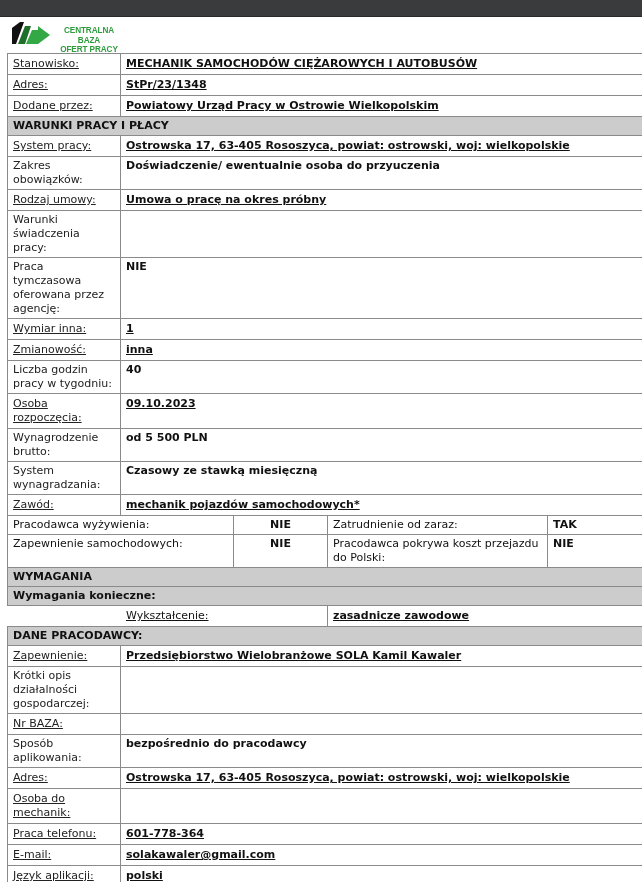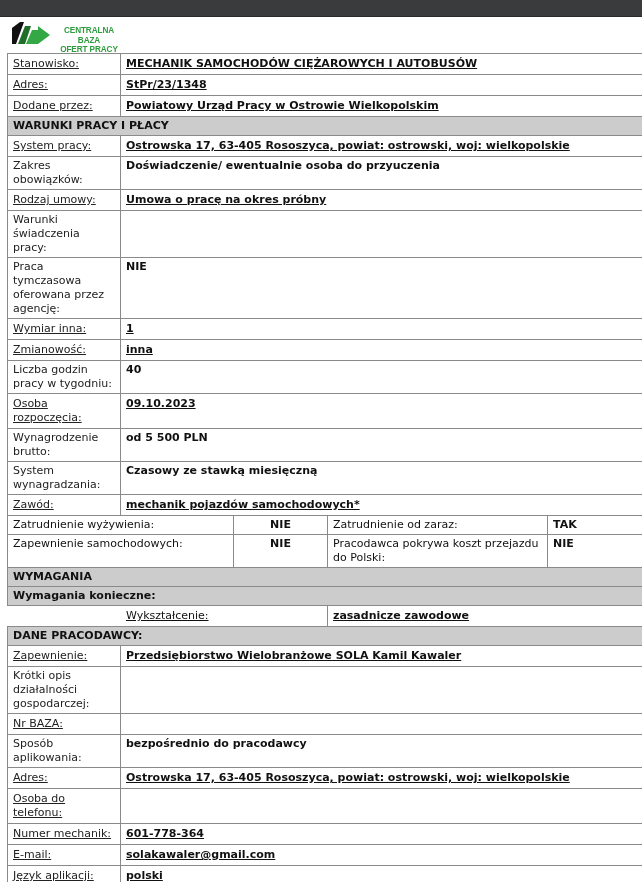--- a/index.html
+++ b/index.html
@@ -122,21 +122,21 @@
     </tr>
     <tr>
       <td class="lbl">System wynagradzania:</td>
       <td class="val" colspan="4">Czasowy ze stawką miesięczną</td>
     </tr>
     <tr class="sm">
       <td class="lbl">Zawód:</td>
       <td class="val" colspan="4">mechanik pojazdów samochodowych*</td>
     </tr>
     <tr>
-      <td colspan="2" style="width:216px">Zatrudnienie wyżywienia:</td>
+      <td colspan="2" style="width:216px">Pracodawca wyżywienia:</td>
       <td class="val center">NIE</td>
       <td>Zatrudnienie od zaraz:</td>
       <td class="val">TAK</td>
     </tr>
     <tr>
       <td colspan="2">Zapewnienie samochodowych:</td>
       <td class="val center">NIE</td>
       <td>Pracodawca pokrywa koszt przejazdu do Polski:</td>
       <td class="val">NIE</td>
     </tr>
@@ -169,25 +169,25 @@
     </tr>
     <tr>
       <td class="lbl">Sposób aplikowania:</td>
       <td class="val" colspan="4">bezpośrednio do pracodawcy</td>
     </tr>
     <tr class="sm">
       <td class="lbl">Adres:</td>
       <td class="val" colspan="4">Ostrowska 17, 63-405 Rososzyca, powiat: ostrowski, woj: wielkopolskie</td>
     </tr>
     <tr class="sm">
-      <td class="lbl">Osoba do telefonu:</td>
-      <td class="val" colspan="4"></td>
-    </tr>
-    <tr class="sm">
-      <td class="lbl">Numer mechanik:</td>
+      <td class="lbl">Osoba do mechanik:</td>
+      <td class="val" colspan="4"></td>
+    </tr>
+    <tr class="sm">
+      <td class="lbl">Praca telefonu:</td>
       <td class="val" colspan="4">601-778-364</td>
     </tr>
     <tr class="sm">
       <td class="lbl">E-mail:</td>
       <td class="val" colspan="4">solakawaler@gmail.com</td>
     </tr>
     <tr class="sm">
       <td class="lbl">Język aplikacji:</td>
       <td class="val" colspan="4">polski</td>
     </tr>

